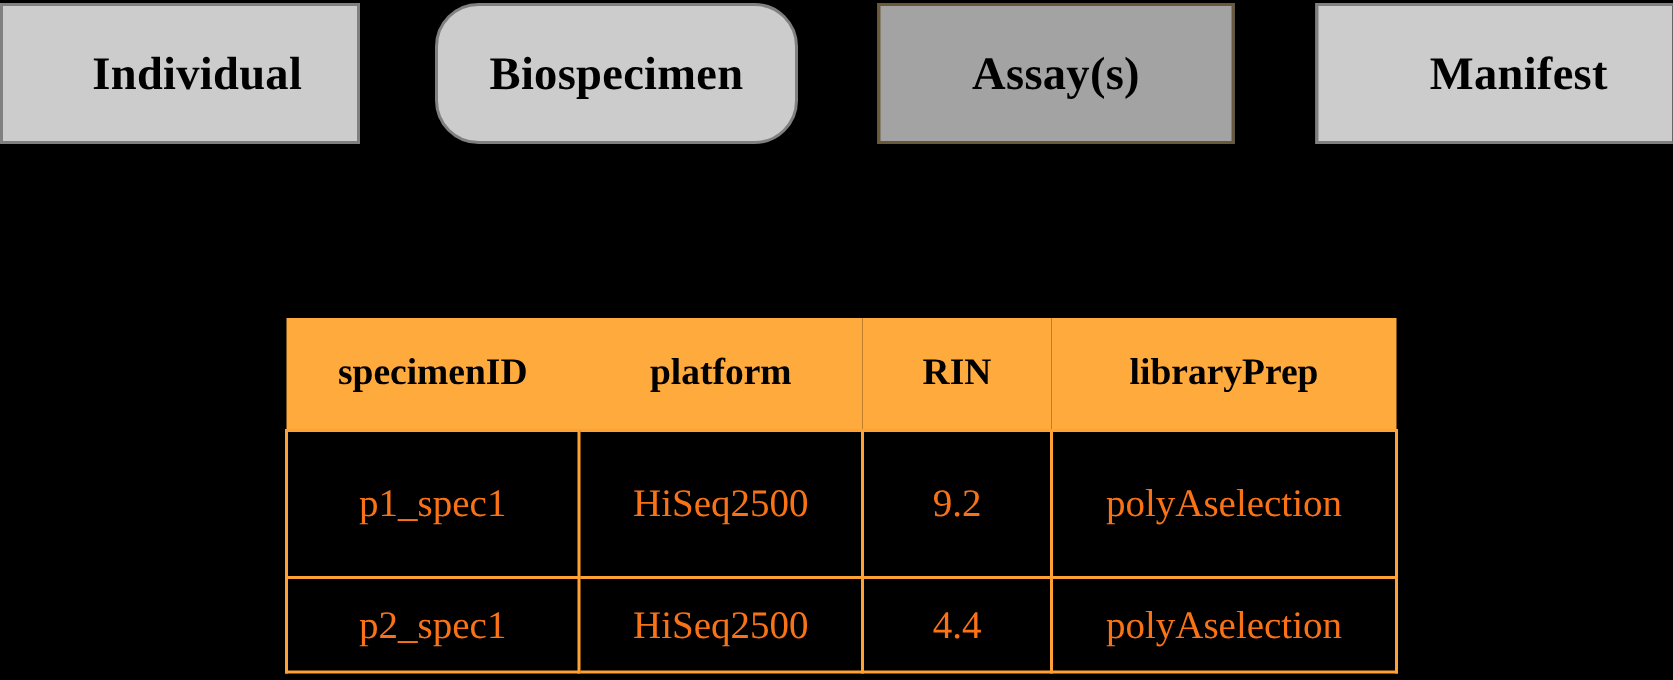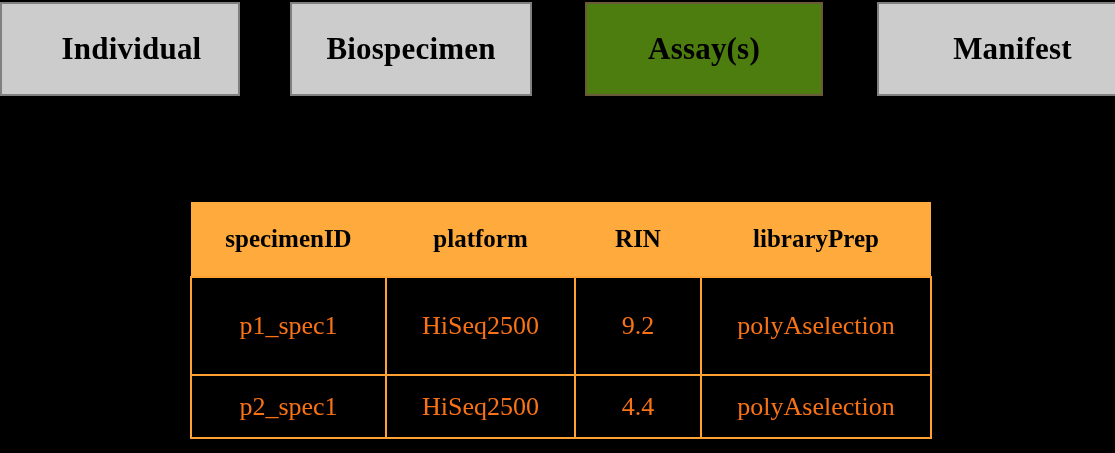--- a/index.html
+++ b/index.html
@@ -34,32 +34,32 @@
     justify-content: center;
     font-family: "Liberation Serif", "DejaVu Serif", serif;
     font-weight: bold;
     font-size: 31px;
     color: #000000;
     letter-spacing: 0.2px;
     white-space: nowrap;
     cursor: pointer;
   }
   .tab.inactive { background: #CCCCCC; }
-  .tab.active   { background: #4d7c0f; border-color: #6b5a3a; }
+  .tab.active   { background: #a3a3a3; border-color: #6b5a3a; }
 
   .tab-0 { left: 0px;   width: 240px; padding-left: 23px; }
-  .tab-1 { left: 290px; width: 242px; }
+  .tab-1 { left: 290px; width: 242px; border-radius: 29px; }
   .tab-2 { left: 585px; width: 238px; }
   .tab-3 { left: 877px; width: 271px; }
 
   
   #assay-table {
     position: absolute;
     left: 190px;
-    top: 202px;
+    top: 212px;
     width: 740px;
     border-collapse: collapse;
     table-layout: fixed;
   }
   #assay-table thead th {
     background: #FFAA3C;
     color: #000000;
     font-family: "Liberation Serif", "DejaVu Serif", serif;
     font-weight: bold;
     font-size: 25px;

